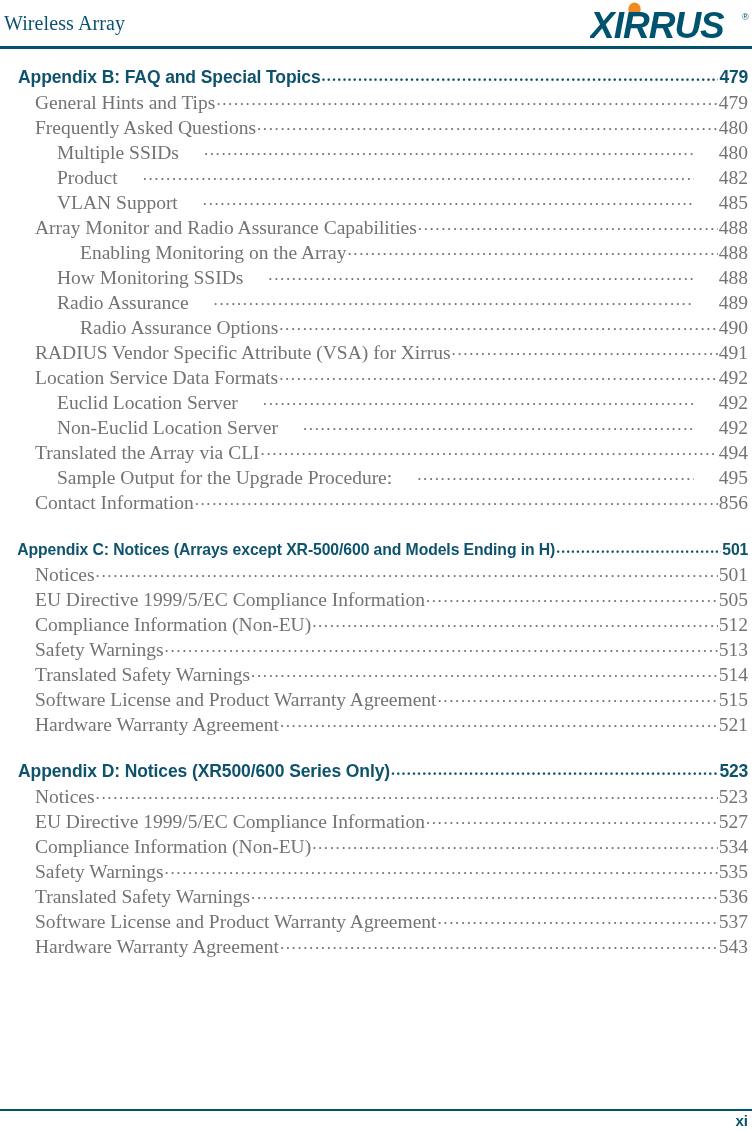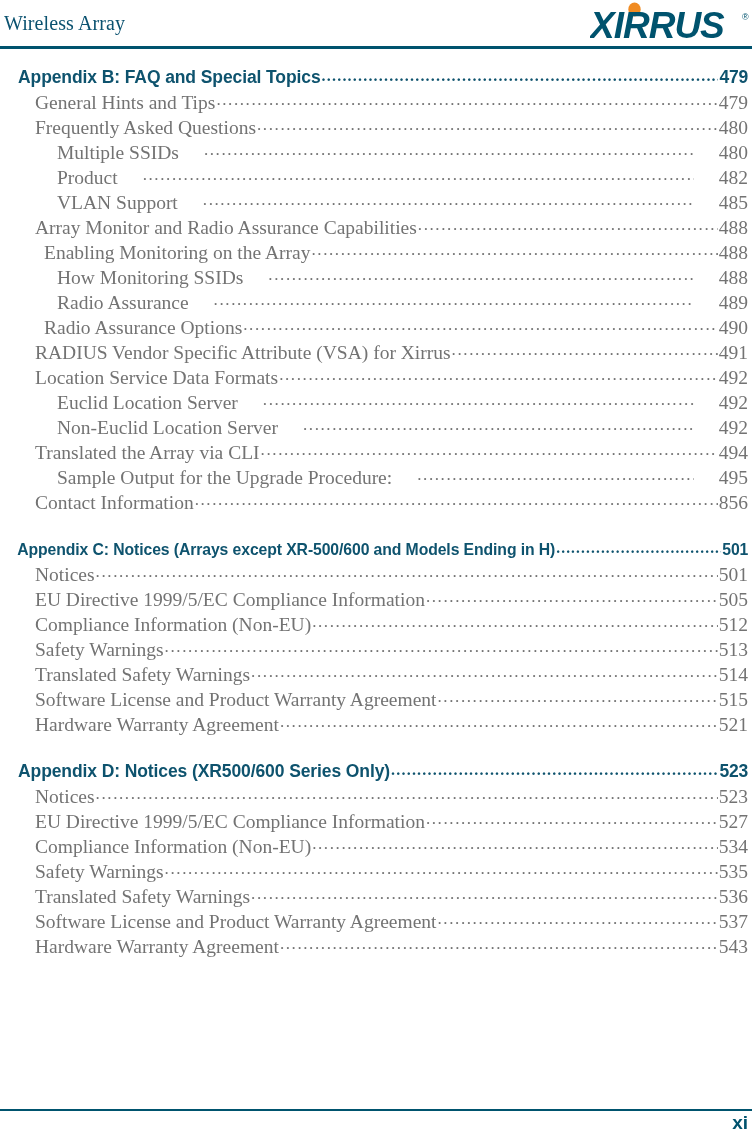--- a/index.html
+++ b/index.html
@@ -120,21 +120,21 @@
   
   .entry.lvl-1,
   .entry.lvl-2,
   .entry.lvl-3 {
     font-family: "Liberation Serif", serif;
     font-size: 19.5px;
     height: 25px;
   }
   .entry.lvl-1 { padding-left: 35px; }
   .entry.lvl-2 { padding-left: 57px; gap: 24px; }
-  .entry.lvl-3 { padding-left: 44px; }
+  .entry.lvl-3 { padding-left: 80px; }
 
   .entry.lvl-1 .leader,
   .entry.lvl-2 .leader,
   .entry.lvl-3 .leader {
     font-size: 17px;
     letter-spacing: 1.6px;
     position: relative;
     top: -2px;
   }
 
@@ -147,21 +147,21 @@
     top: 1109px;
     height: 2px;
     background: #00536e;
   }
   .footer-pageno {
     position: absolute;
     right: 4px;
     top: 1112px;
     font-family: "Liberation Sans", sans-serif;
     font-weight: bold;
-    font-size: 19px;
+    font-size: 15px;
     color: #00536e;
   }
 </style>
 </head>
 <body>
 
 <div class="page">
 
   <div class="header">
     <div class="header-title">Wireless Array</div>

